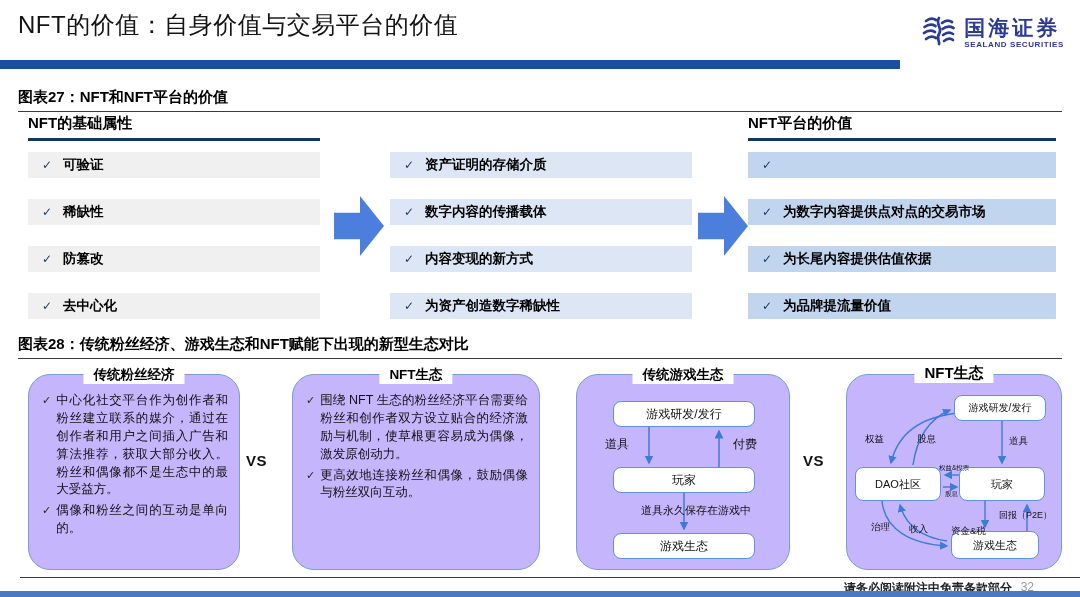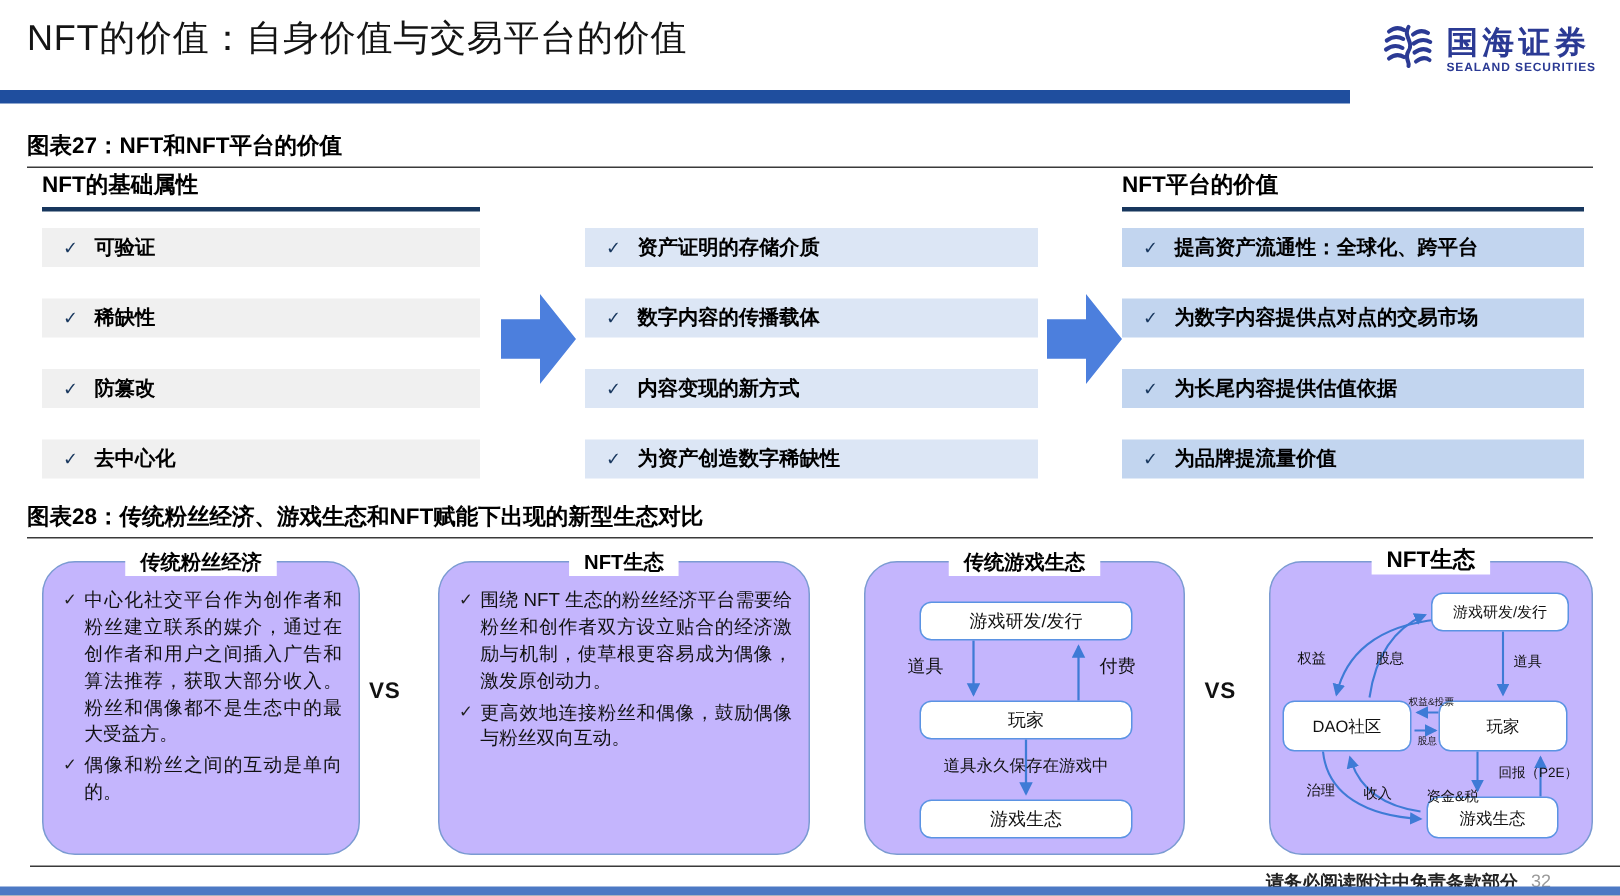--- a/index.html
+++ b/index.html
@@ -120,21 +120,20 @@
       <span class="chk">✓</span>
       <span>内容变现的新方式</span>
     </div>
   <div class="vrow bg-b1 c2 r4">
       <span class="chk">✓</span>
       <span>为资产创造数字稀缺性</span>
     </div>
 
   <div class="vrow bg-b2 c3 r1">
       <span class="chk">✓</span>
-      <span>提高资产流通性：全球化、跨平台</span>
     </div>
   <div class="vrow bg-b2 c3 r2">
       <span class="chk">✓</span>
       <span>为数字内容提供点对点的交易市场</span>
     </div>
   <div class="vrow bg-b2 c3 r3">
       <span class="chk">✓</span>
       <span>为长尾内容提供估值依据</span>
     </div>
   <div class="vrow bg-b2 c3 r4">
@@ -190,21 +189,21 @@
         <line x1="72" y1="52" x2="72" y2="88" marker-end="url(#ah-a)"></line>
         <line x1="142" y1="92" x2="142" y2="56" marker-end="url(#ah-a)"></line>
         <line x1="107" y1="118" x2="107" y2="154" marker-end="url(#ah-a)"></line>
       </g>
     </svg>
     <div class="fnode" style="left:36px;top:26px;width:142px;height:26px;font-size:12px;">游戏研发/发行</div>
     <div class="fnode" style="left:36px;top:92px;width:142px;height:26px;font-size:12px;">玩家</div>
     <div class="fnode" style="left:36px;top:158px;width:142px;height:26px;font-size:12px;">游戏生态</div>
     <div class="elabel" style="left:28px;top:61px;font-size:12px;">道具</div>
     <div class="elabel" style="left:156px;top:61px;font-size:12px;">付费</div>
-    <div class="elabel" style="left:0;top:128px;width:214px;text-align:center;font-size:11px;">道具永久保存在游戏中</div>
+    <div class="elabel" style="left:12px;top:128px;width:214px;text-align:center;font-size:11px;">道具永久保存在游戏中</div>
   </div>
 
   <div class="vs" style="left:803px;">VS</div>
 
   <div class="panel" style="left:846px;width:216px;">
     <div class="panel-title big">NFT生态</div>
     <svg class="fsvg" width="216" height="196" viewBox="0 0 216 196">
       <defs>
         <marker id="ah-b" markerWidth="7" markerHeight="7" refX="5" refY="3" orient="auto">
           <path d="M0,0 L6,3 L0,6 z" fill="#3E7BD6"></path>

